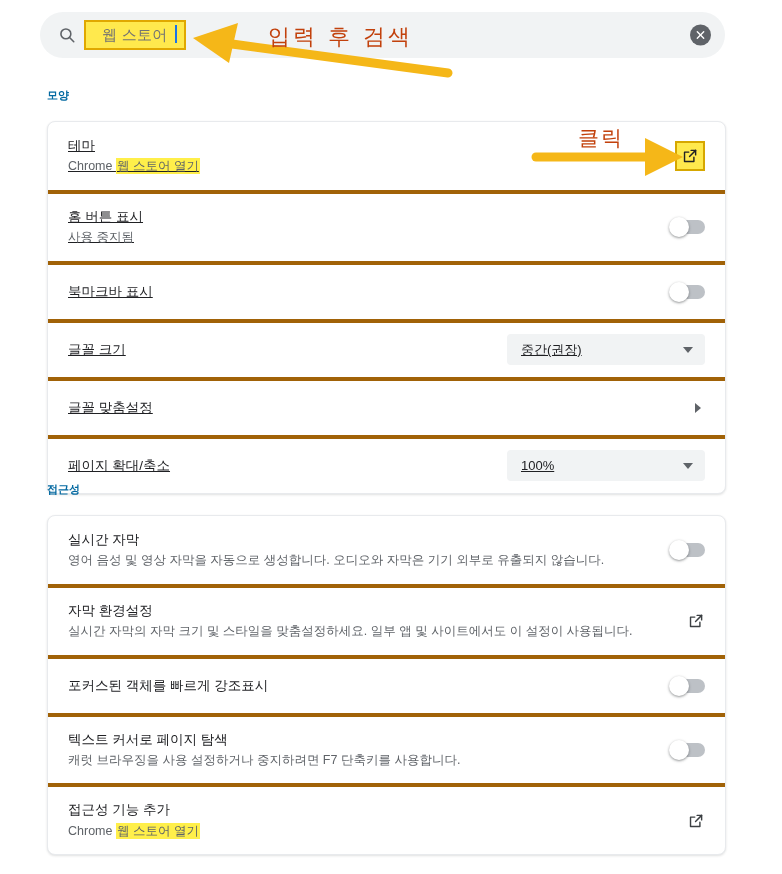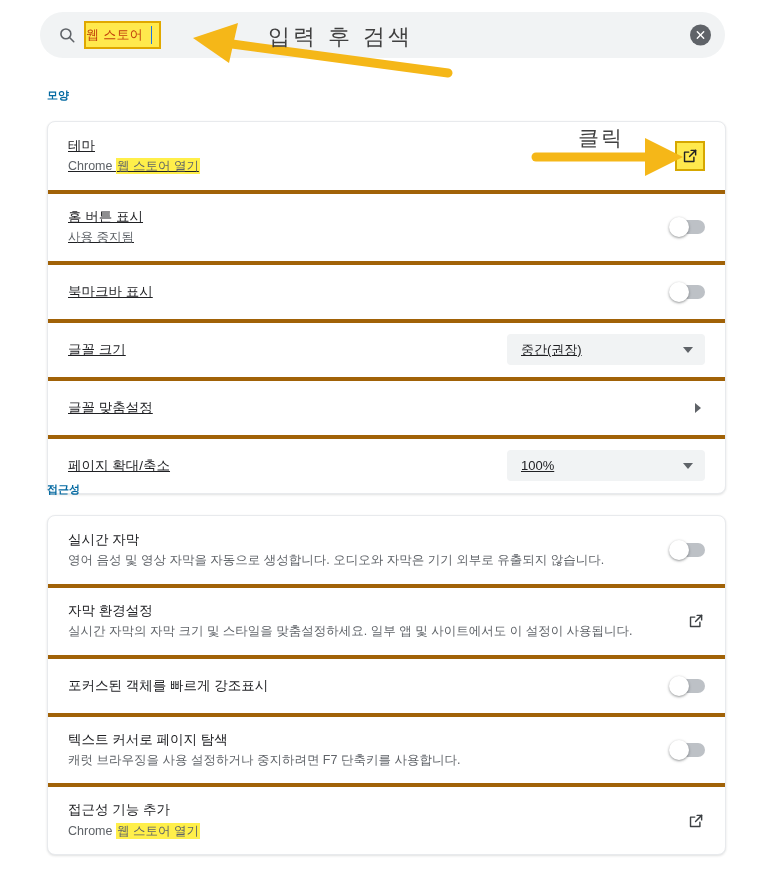--- a/index.html
+++ b/index.html
@@ -39,24 +39,24 @@
   }
   .search-input-wrap {
     position: relative;
     display: inline-flex;
     align-items: center;
     flex: 0 0 auto;
   }
   .search-value {
     background: #ffe94d;
     border: 2px solid #e0a800;
-    font-size: 13px;
+    font-size: 15px;
     line-height: 1;
-    color: #c2410c;
-    padding: 5px 16px 6px 0;
+    color: #737373;
+    padding: 5px 16px 6px 16px;
     letter-spacing: 0.3px;
     white-space: nowrap;
   }
   .caret {
     position: absolute;
     right: 9px;
     top: 5px;
     width: 1.5px;
     height: 18px;
     background: #1a73e8;
@@ -208,21 +208,21 @@
 
   
   .anno-layer {
     position: absolute;
     left: 0; top: 0;
     width: 782px; height: 874px;
     pointer-events: none;
   }
   .anno-text {
     position: absolute;
-    color: #404040;
+    color: #c2410c;
     font-family: "DejaVu Sans", "Liberation Sans", sans-serif;
     font-size: 22px;
     letter-spacing: 3px;
     white-space: nowrap;
   }
   #anno-search-text { left: 268px; top: 22px; }
   #anno-click-text  { left: 578px; top: 124px; font-size: 21px; letter-spacing: 2px; }
 </style>
 </head>
 <body>

